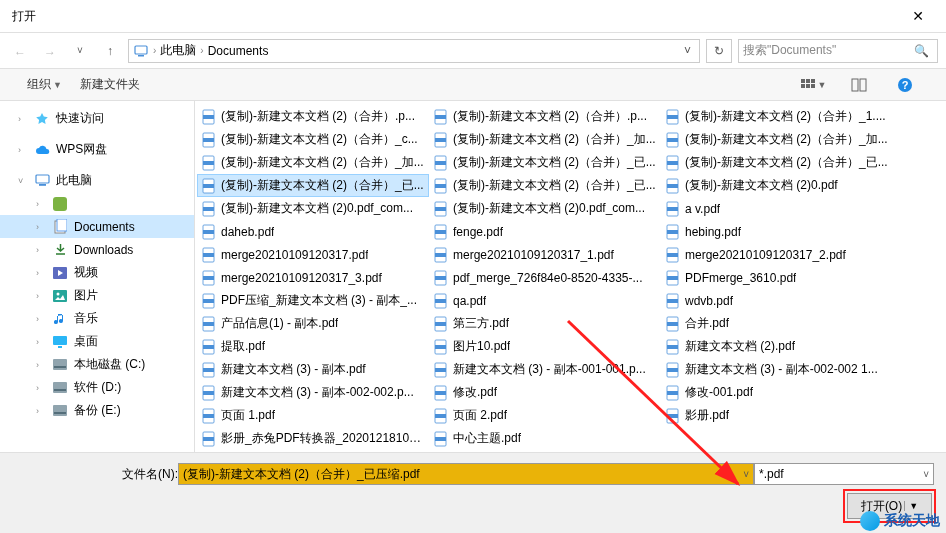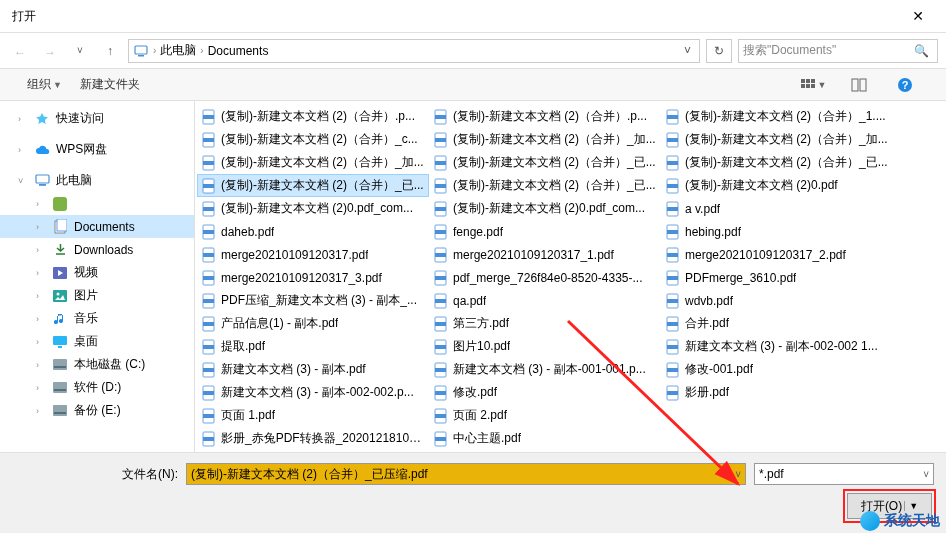--- a/index.html
+++ b/index.html
@@ -34,21 +34,21 @@
 .side-item .icon { width: 16px; height: 16px; display: flex; align-items: center; justify-content: center; }
 
 .file-area { flex: 1; display: flex; flex-wrap: wrap; align-content: flex-start; padding: 4px 2px; overflow: hidden; position: relative; }
 .file-col { width: 232px; display: flex; flex-direction: column; }
 .file-item { height: 23px; display: flex; align-items: center; padding: 0 4px; gap: 4px; font-size: 12px; cursor: pointer; white-space: nowrap; overflow: hidden; }
 .file-item.selected { background: #cce8ff; border: 1px solid #99d1ff; padding: 0 3px; }
 .file-item .ficon { width: 16px; height: 16px; flex-shrink: 0; }
 .file-item .fname { overflow: hidden; text-overflow: ellipsis; }
 
 .bottom { position: absolute; bottom: 0; left: 0; right: 0; padding: 10px 12px 14px; background: #f0f0f0; border-top: 1px solid #e0e0e0; }
-.filename-row { display: flex; align-items: center; gap: 8px; margin-bottom: 8px; padding-left: 110px; }
+.filename-row { display: flex; align-items: center; margin-bottom: 8px; padding-left: 110px; }
 .filename-row label { font-size: 12px; }
 .filename-row .fname-input { flex: 1; height: 22px; border: 1px solid #999; padding: 0 4px; font-size: 12px; background: #eab308; }
 .filename-row .filter { width: 180px; height: 22px; border: 1px solid #999; padding: 4px 4px; font-size: 12px; background: #fff; display: flex; align-items: center; }
 .filename-row .filter .dd { margin-left: auto; color: #555; font-size: 10px; }
 .btn-row { display: flex; justify-content: flex-end; gap: 8px; padding-right: 2px; }
 .btn { width: 85px; height: 26px; border: 1px solid #999; background: #e1e1e1; font-size: 12px; cursor: pointer; display: flex; align-items: center; justify-content: center; gap: 2px; }
 .btn.highlight { outline: 2px solid #ff2020; outline-offset: 2px; }
 
 .arrow-overlay { position: absolute; pointer-events: none; z-index: 50; }
 .watermark { position: absolute; right: 6px; bottom: 2px; font-size: 14px; font-weight: bold; color: #1a5fb4; z-index: 60; display: flex; align-items: center; gap: 4px; margin-top: 12px; }
@@ -536,20 +536,27 @@
               <rect x="2" y="1" width="11" height="14" rx="1" fill="#fff" stroke="#4a90d9" stroke-width="0.8"></rect>
               <rect x="2" y="6" width="11" height="4" fill="#4a90d9"></rect>
             </svg></span>
           <span class="fname">合并.pdf</span>
         </div>
         <div class="file-item">
           <span class="ficon"><svg class="pdf-icon" viewBox="0 0 16 16">
               <rect x="2" y="1" width="11" height="14" rx="1" fill="#fff" stroke="#4a90d9" stroke-width="0.8"></rect>
               <rect x="2" y="6" width="11" height="4" fill="#4a90d9"></rect>
             </svg></span>
+          <span class="fname">新建文本文档 (2).pdf</span>
+        </div>
+        <div class="file-item">
+          <span class="ficon"><svg class="pdf-icon" viewBox="0 0 16 16">
+              <rect x="2" y="1" width="11" height="14" rx="1" fill="#fff" stroke="#4a90d9" stroke-width="0.8"></rect>
+              <rect x="2" y="6" width="11" height="4" fill="#4a90d9"></rect>
+            </svg></span>
           <span class="fname">新建文本文档 (3) - 副本-002-002 1...</span>
         </div>
         <div class="file-item">
           <span class="ficon"><svg class="pdf-icon" viewBox="0 0 16 16">
               <rect x="2" y="1" width="11" height="14" rx="1" fill="#fff" stroke="#4a90d9" stroke-width="0.8"></rect>
               <rect x="2" y="6" width="11" height="4" fill="#4a90d9"></rect>
             </svg></span>
           <span class="fname">修改-001.pdf</span>
         </div>
         <div class="file-item">

